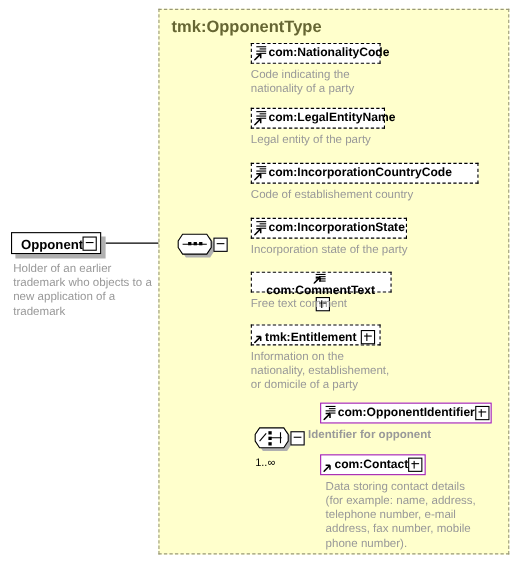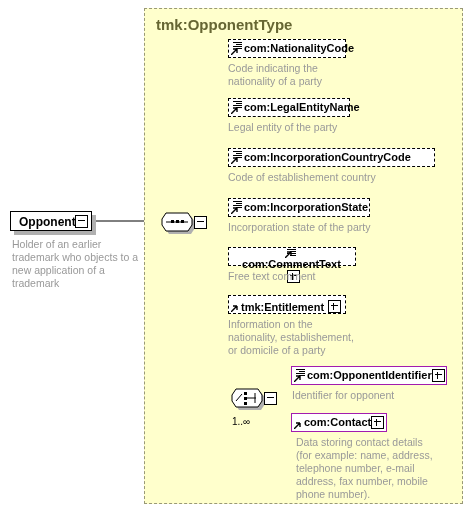--- a/index.html
+++ b/index.html
@@ -239,21 +239,21 @@
         <i class="ln l2"></i>
         <i class="ln l3"></i>
         <i class="ln l4"></i>
       <svg class="arw" viewBox="0 0 8 8">
         <path d="M0,8 L6,2 M6,2 L2,2 M6,2 L6,6" stroke="#000" stroke-width="1.4" fill="none"></path>
       </svg>
     </span>
     <span class="name">com:OpponentIdentifier</span>
     <span class="plus" style="margin-left:auto;"></span>
   </div>
-  <div class="ann" style="left:292px;top:389px;">Identifier for opponent</div>
+  <div class="ann" style="left:280px;top:389px;font-weight:bold;">Identifier for opponent</div>
 
   <div class="el req" style="left:291px;top:413px;width:96px;">
     <span class="shadow"></span>
       <span class="side"></span>
     <span class="glyph-arrow-only">
       <svg class="arw" viewBox="0 0 8 8">
         <path d="M0,8 L6,2 M6,2 L2,2 M6,2 L6,6" stroke="#000" stroke-width="1.4" fill="none"></path>
       </svg>
     </span>
     <span class="name">com:Contact</span>

